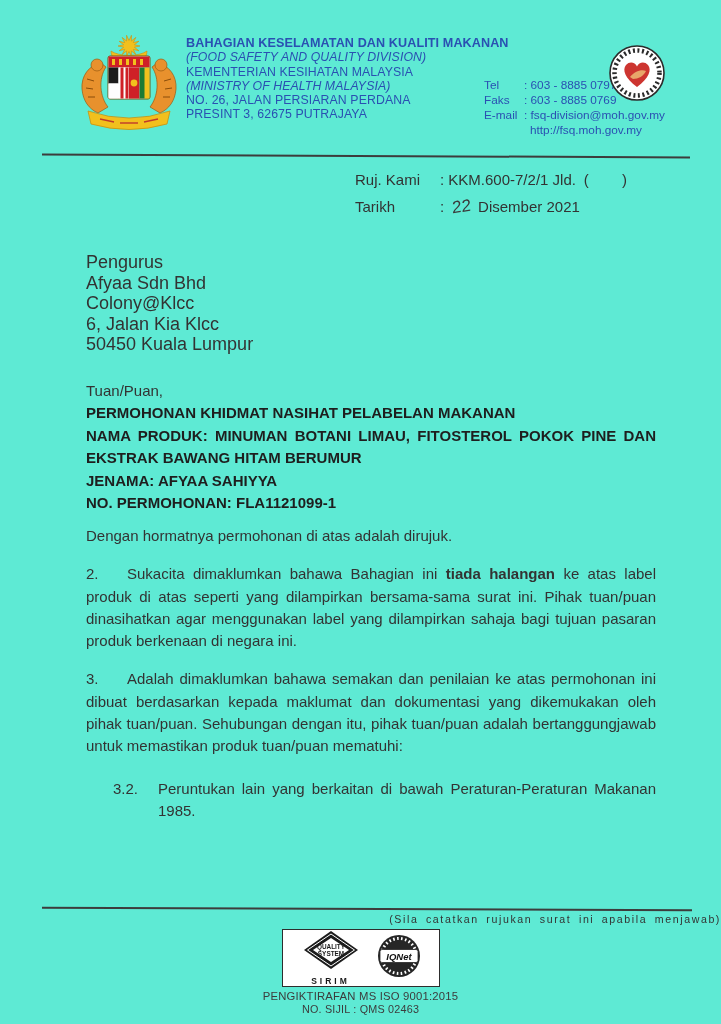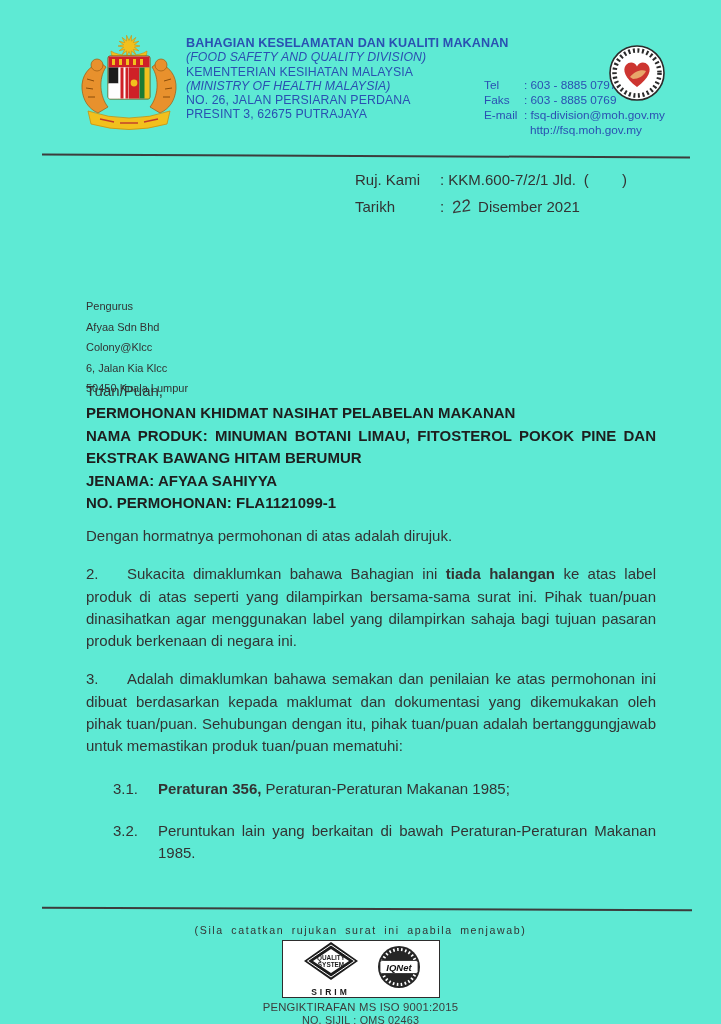--- a/index.html
+++ b/index.html
@@ -25,37 +25,37 @@
                 border-top:2.5px solid #3c3c3c; transform:rotate(.25deg); }
   
   .ref-block{ position:absolute; left:355px; top:166px; width:300px;
               font-size:15px; line-height:27px; color:#333; }
   .ref-row{ display:flex; align-items:baseline; }
   .ref-lbl{ width:85px; flex:none; }
   .ref-paren{ margin-left:auto; padding-right:28px; white-space:pre; }
   .hand{ display:inline-block; font-size:17px; color:#3a3a3a;
          transform:rotate(-8deg) skewX(-6deg); margin:0 7px 0 8px; }
   
-  .recipient{ position:absolute; left:86px; top:252px; font-size:11px; line-height:20.5px; color:#333;margin-top:44px; }
+  .recipient{ position:absolute; left:86px; top:252px; font-size:18px; line-height:20.5px; color:#333; }
   .salutation{ position:absolute; left:86px; top:382px; font-size:15px; color:#333; }
   .subject{ position:absolute; left:86px; top:402px; width:570px;
             font-size:15px; font-weight:bold; line-height:22.5px; color:#1e1e1e;
             text-align:justify; }
   .body-text{ position:absolute; left:86px; top:525px; width:570px;
               font-size:15px; line-height:22.3px; color:#333; }
   .para{ text-align:justify; }
   .para + .para{ margin-top:16px; }
   .pnum{ display:inline-block; width:41px; }
   .subitem{ display:flex; margin-left:27px; margin-top:20px; }
   .subnum{ width:45px; flex:none; }
   .subtext{ flex:1; text-align:justify; }
   
   .footer{ position:absolute; left:0; top:908px; width:721px; text-align:center; }
   .divider-bottom{ margin:0 29px 0 42px; border-top:2px solid #3c3c3c; transform:rotate(.2deg); }
-  .note{ margin-top:14px; font-size:10.6px; letter-spacing:1.6px; word-spacing:3px; color:#333; }
+  .note{ margin-top:3px; font-size:10.6px; letter-spacing:1.6px; word-spacing:3px; color:#333;text-align:right; }
   .logo-box{ display:inline-flex; align-items:center; justify-content:center; gap:14px;
              margin-top:4px; width:158px; height:58px; border:1.8px solid #2d2d2d; background:#fff; }
   .sirim{ text-align:center; width:62px; }
   .sirim-name{ font-size:8.5px; font-weight:bold; letter-spacing:3px; color:#1a1a1a; margin-top:1px; }
   .accred{ margin-top:3px; font-size:11.3px; color:#3c3c3c; letter-spacing:.2px; }
   .certno{ margin-top:1px; font-size:10.8px; color:#3c3c3c; letter-spacing:.2px; }
   svg text{ font-family:"Liberation Sans", sans-serif; }
 </style>
 </head>
 <body>
@@ -182,24 +182,20 @@
     <div>NO. PERMOHONAN: FLA1121099-1</div>
   </div>
 
   <div class="body-text">
     <p class="para">Dengan hormatnya permohonan di atas adalah dirujuk.</p>
 
     <p class="para"><span class="pnum">2.</span><span>Sukacita dimaklumkan bahawa Bahagian ini</span> <b>tiada halangan</b> <span>ke atas label produk di atas seperti yang dilampirkan bersama-sama surat ini. Pihak tuan/puan dinasihatkan agar menggunakan label yang dilampirkan sahaja bagi tujuan pasaran produk berkenaan di negara ini.</span></p>
 
     <p class="para"><span class="pnum">3.</span><span>Adalah dimaklumkan bahawa semakan dan penilaian ke atas permohonan ini dibuat berdasarkan kepada maklumat dan dokumentasi yang dikemukakan oleh pihak tuan/puan. Sehubungan dengan itu, pihak tuan/puan adalah bertanggungjawab untuk memastikan produk tuan/puan mematuhi:</span></p>
 
-    <div class="subitem">
-      <span class="subnum">3.1.</span>
-      <div class="subtext"><b>Peraturan 356,</b> <span>Peraturan-Peraturan Makanan 1985;</span></div>
-    </div>
 
     <div class="subitem">
       <span class="subnum">3.2.</span>
       <div class="subtext">Peruntukan lain yang berkaitan di bawah Peraturan-Peraturan Makanan 1985.</div>
     </div>
   </div>
 
   <div class="footer">
     <div class="divider-bottom"></div>
     <div class="note">(Sila catatkan rujukan surat ini apabila menjawab)</div>

